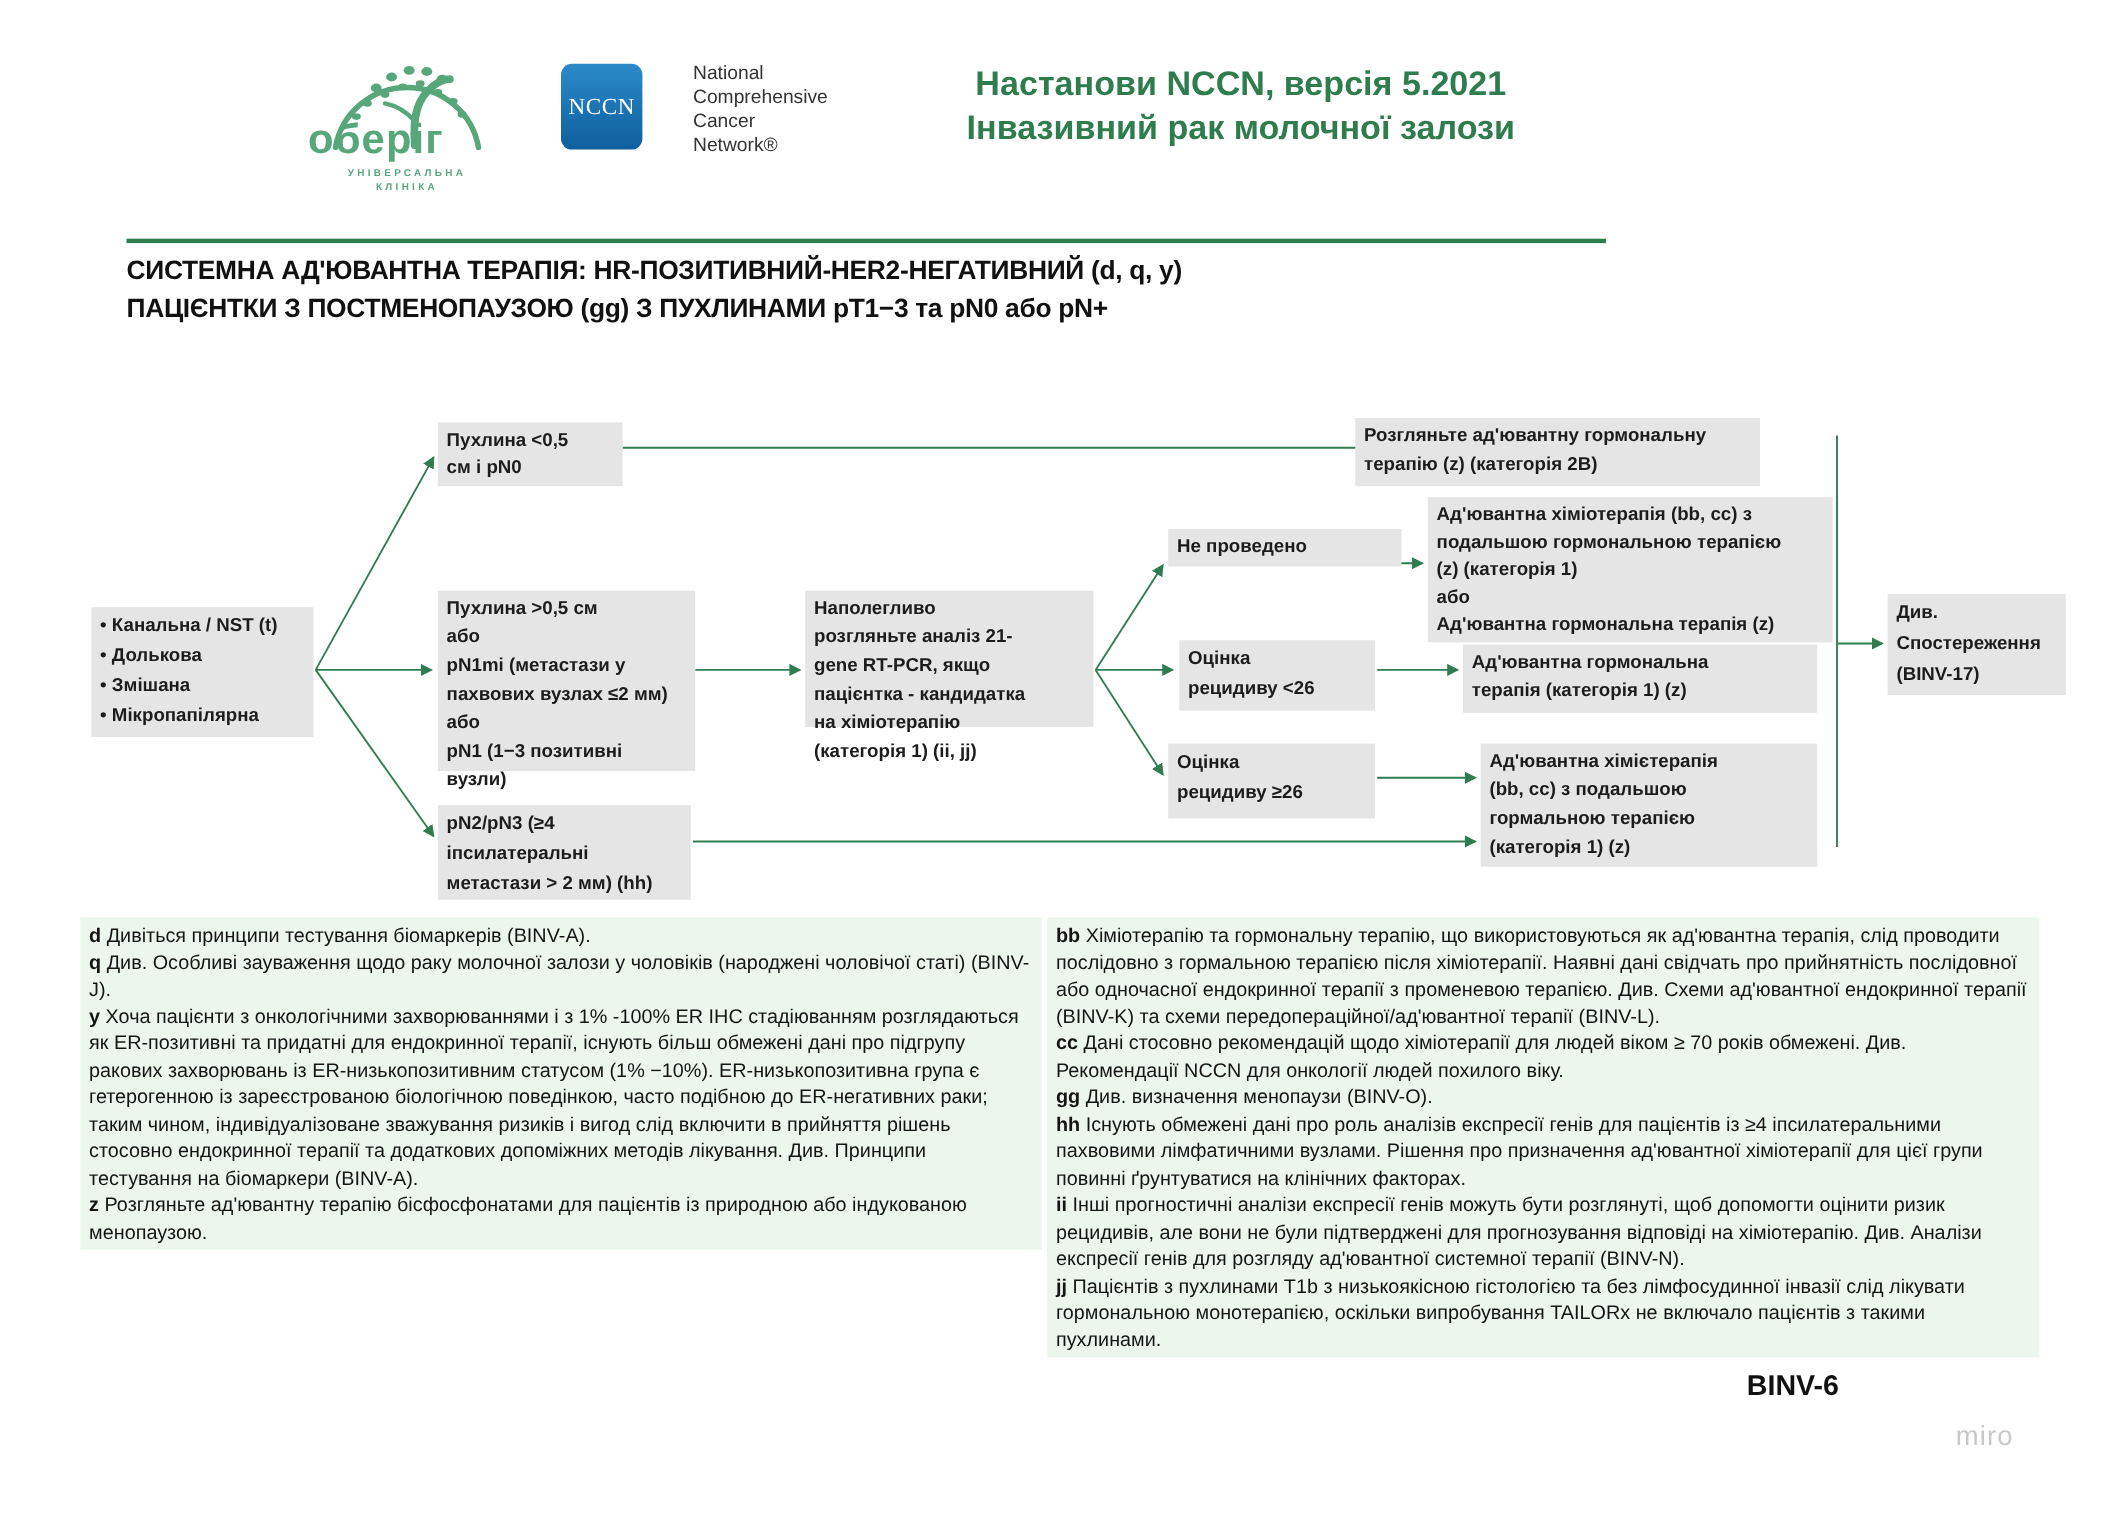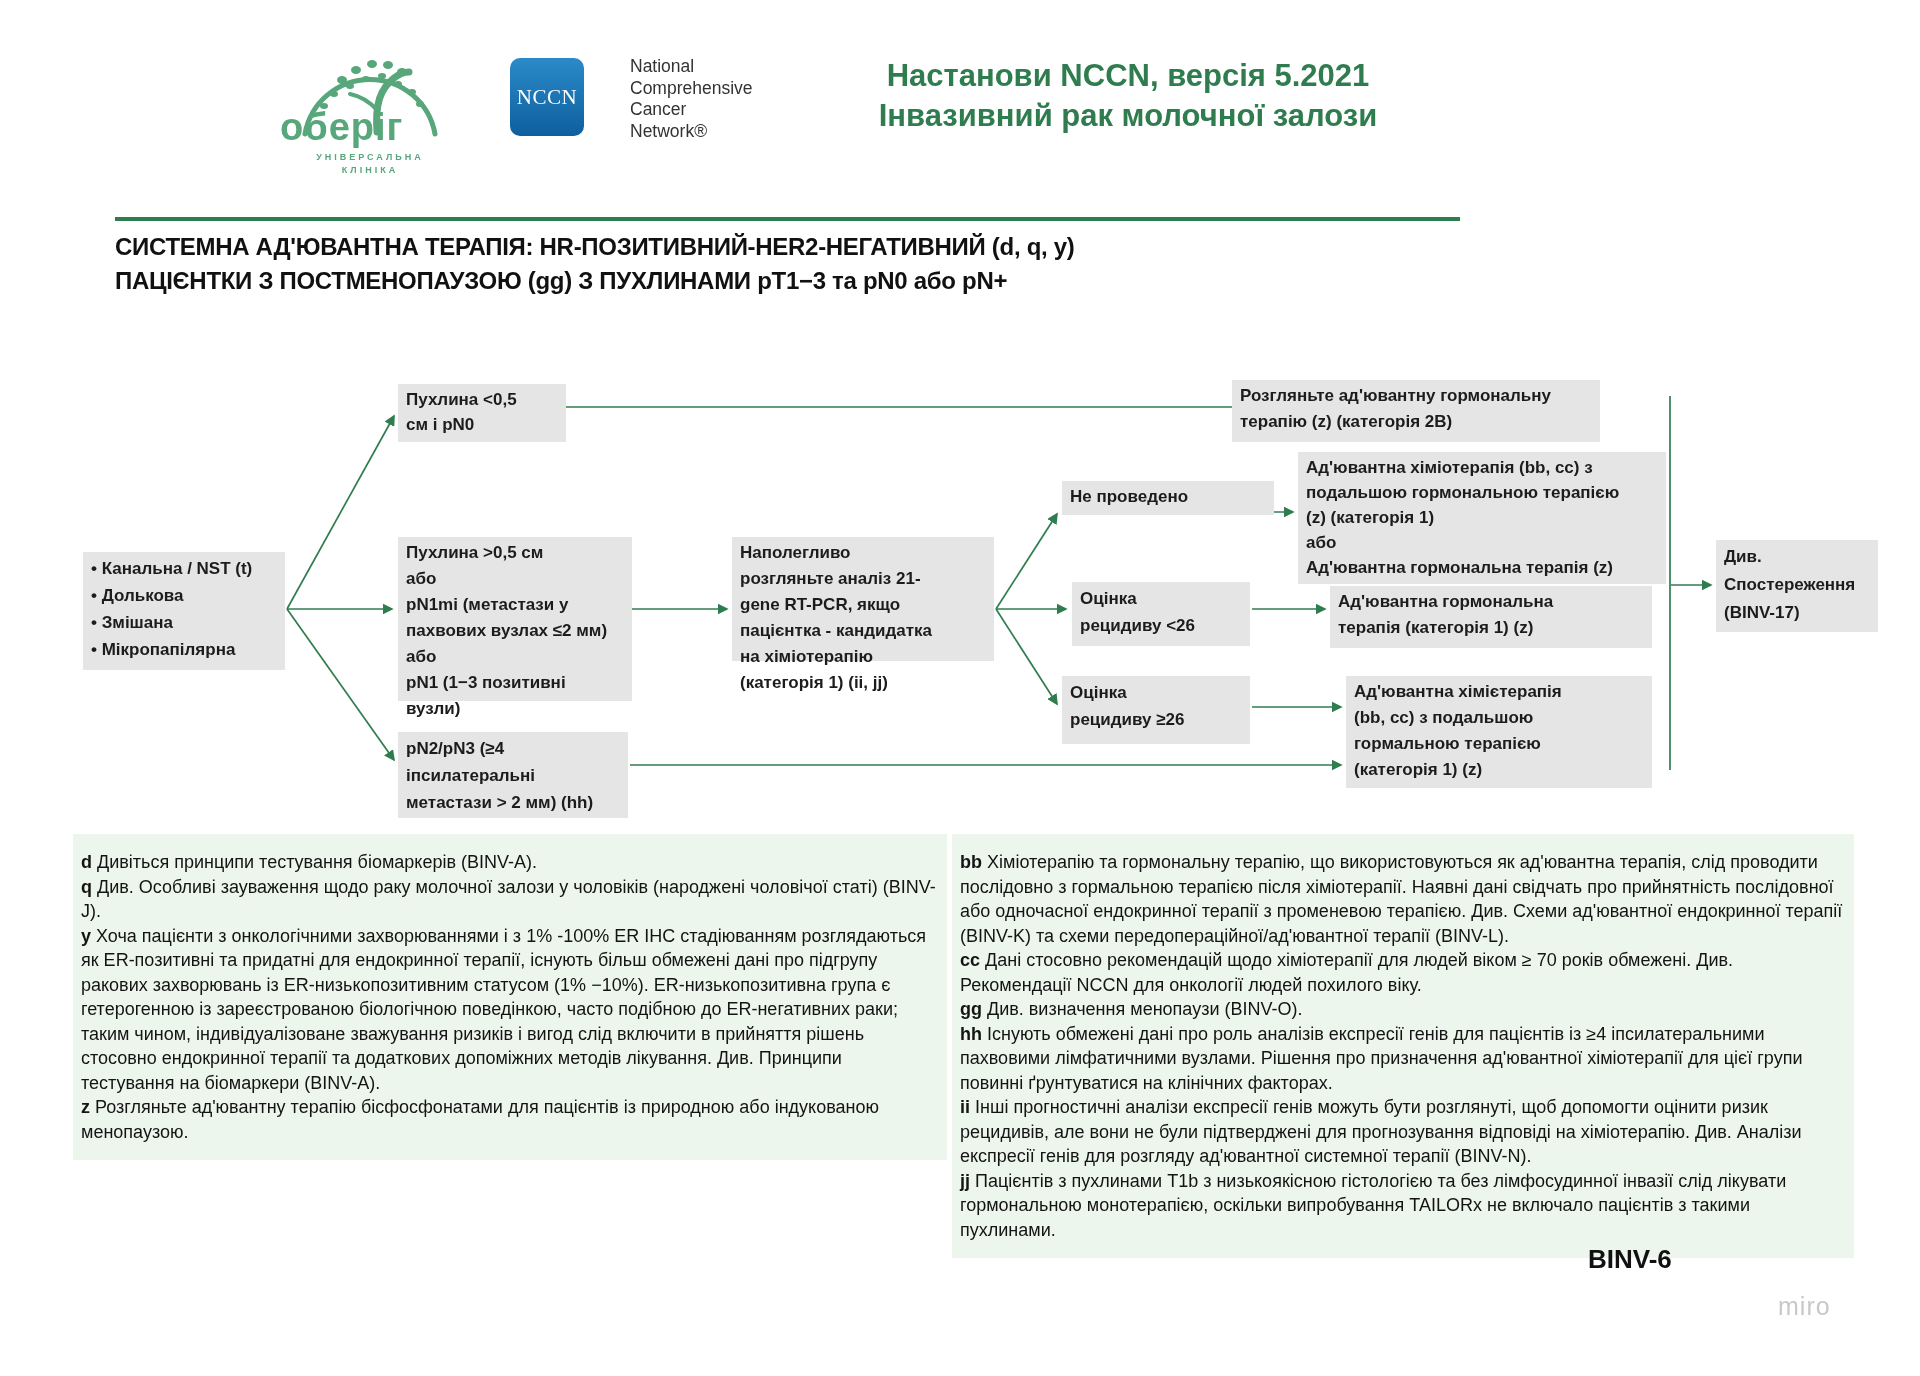--- a/index.html
+++ b/index.html
@@ -25,21 +25,21 @@
   .page-title{position:absolute;left:115px;top:230px;font-weight:bold;font-size:24px;
               line-height:34px;color:#111;letter-spacing:-0.3px;}
 
   
   .node{position:absolute;background:#e5e5e5;color:#1c1c1c;font-weight:bold;font-size:17px;
         line-height:26px;white-space:pre-line;padding:3px 8px;box-sizing:border-box;}
   #connectors{position:absolute;left:0;top:0;width:1920px;height:1376px;pointer-events:none;}
 
   
   .fncol{position:absolute;background:#edf6ed;font-size:18px;line-height:24.5px;color:#141414;
-         padding:16px 8px;box-sizing:border-box;}
+         padding:4px 8px;box-sizing:border-box;}
   .fncol p{margin:0;}
   .fnk{font-weight:bold;margin-right:5px;}
 
   
   .page-code{position:absolute;left:1588px;top:1244px;font-weight:bold;font-size:26px;color:#111;}
   .watermark{position:absolute;left:1778px;top:1292px;font-size:25px;color:#c8c8c8;letter-spacing:1px;}
 </style>
 </head>
 <body>
 

